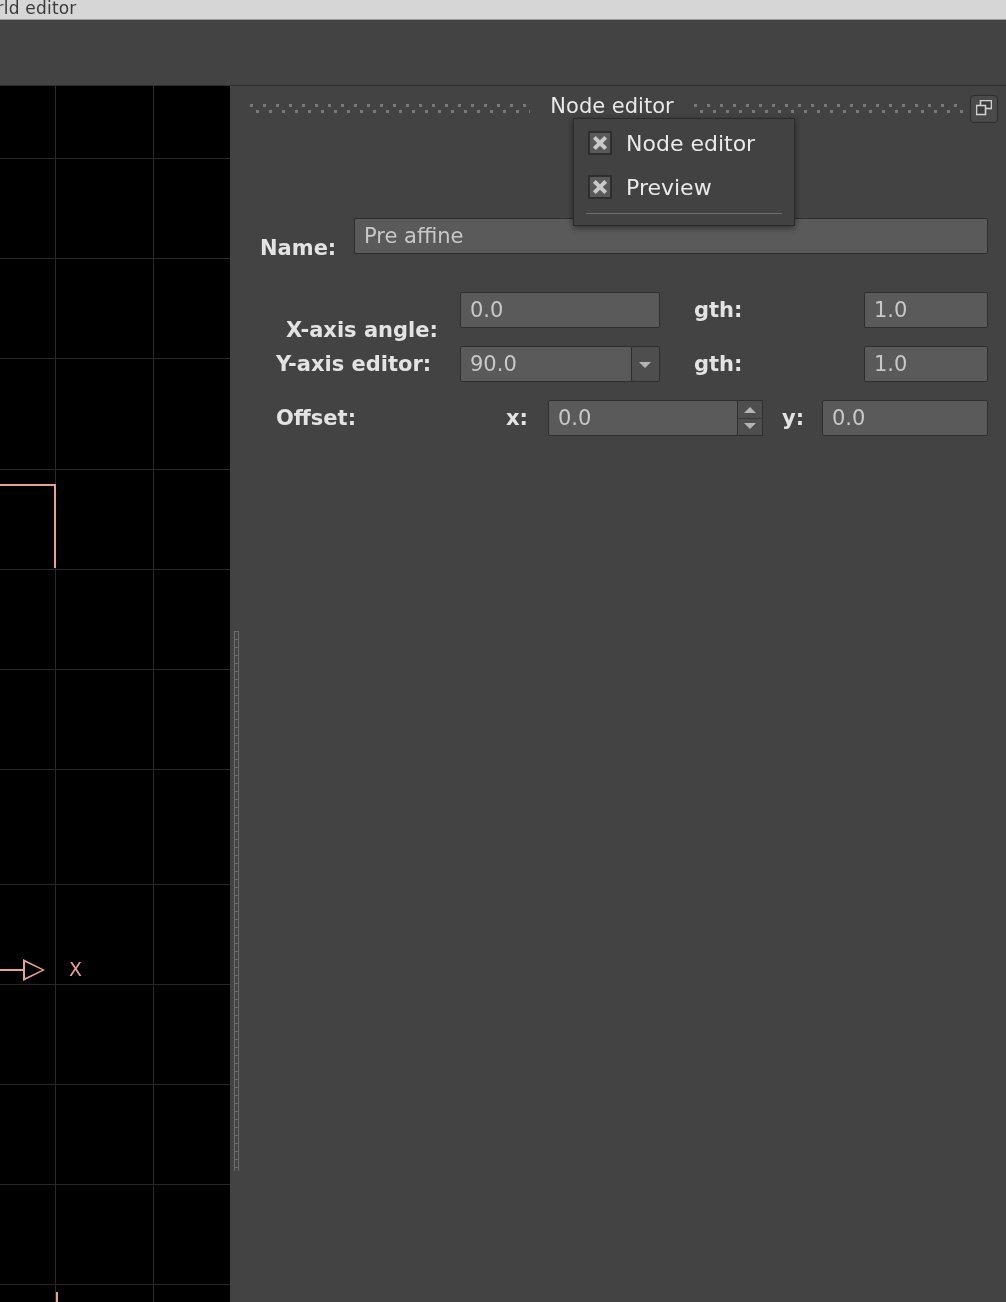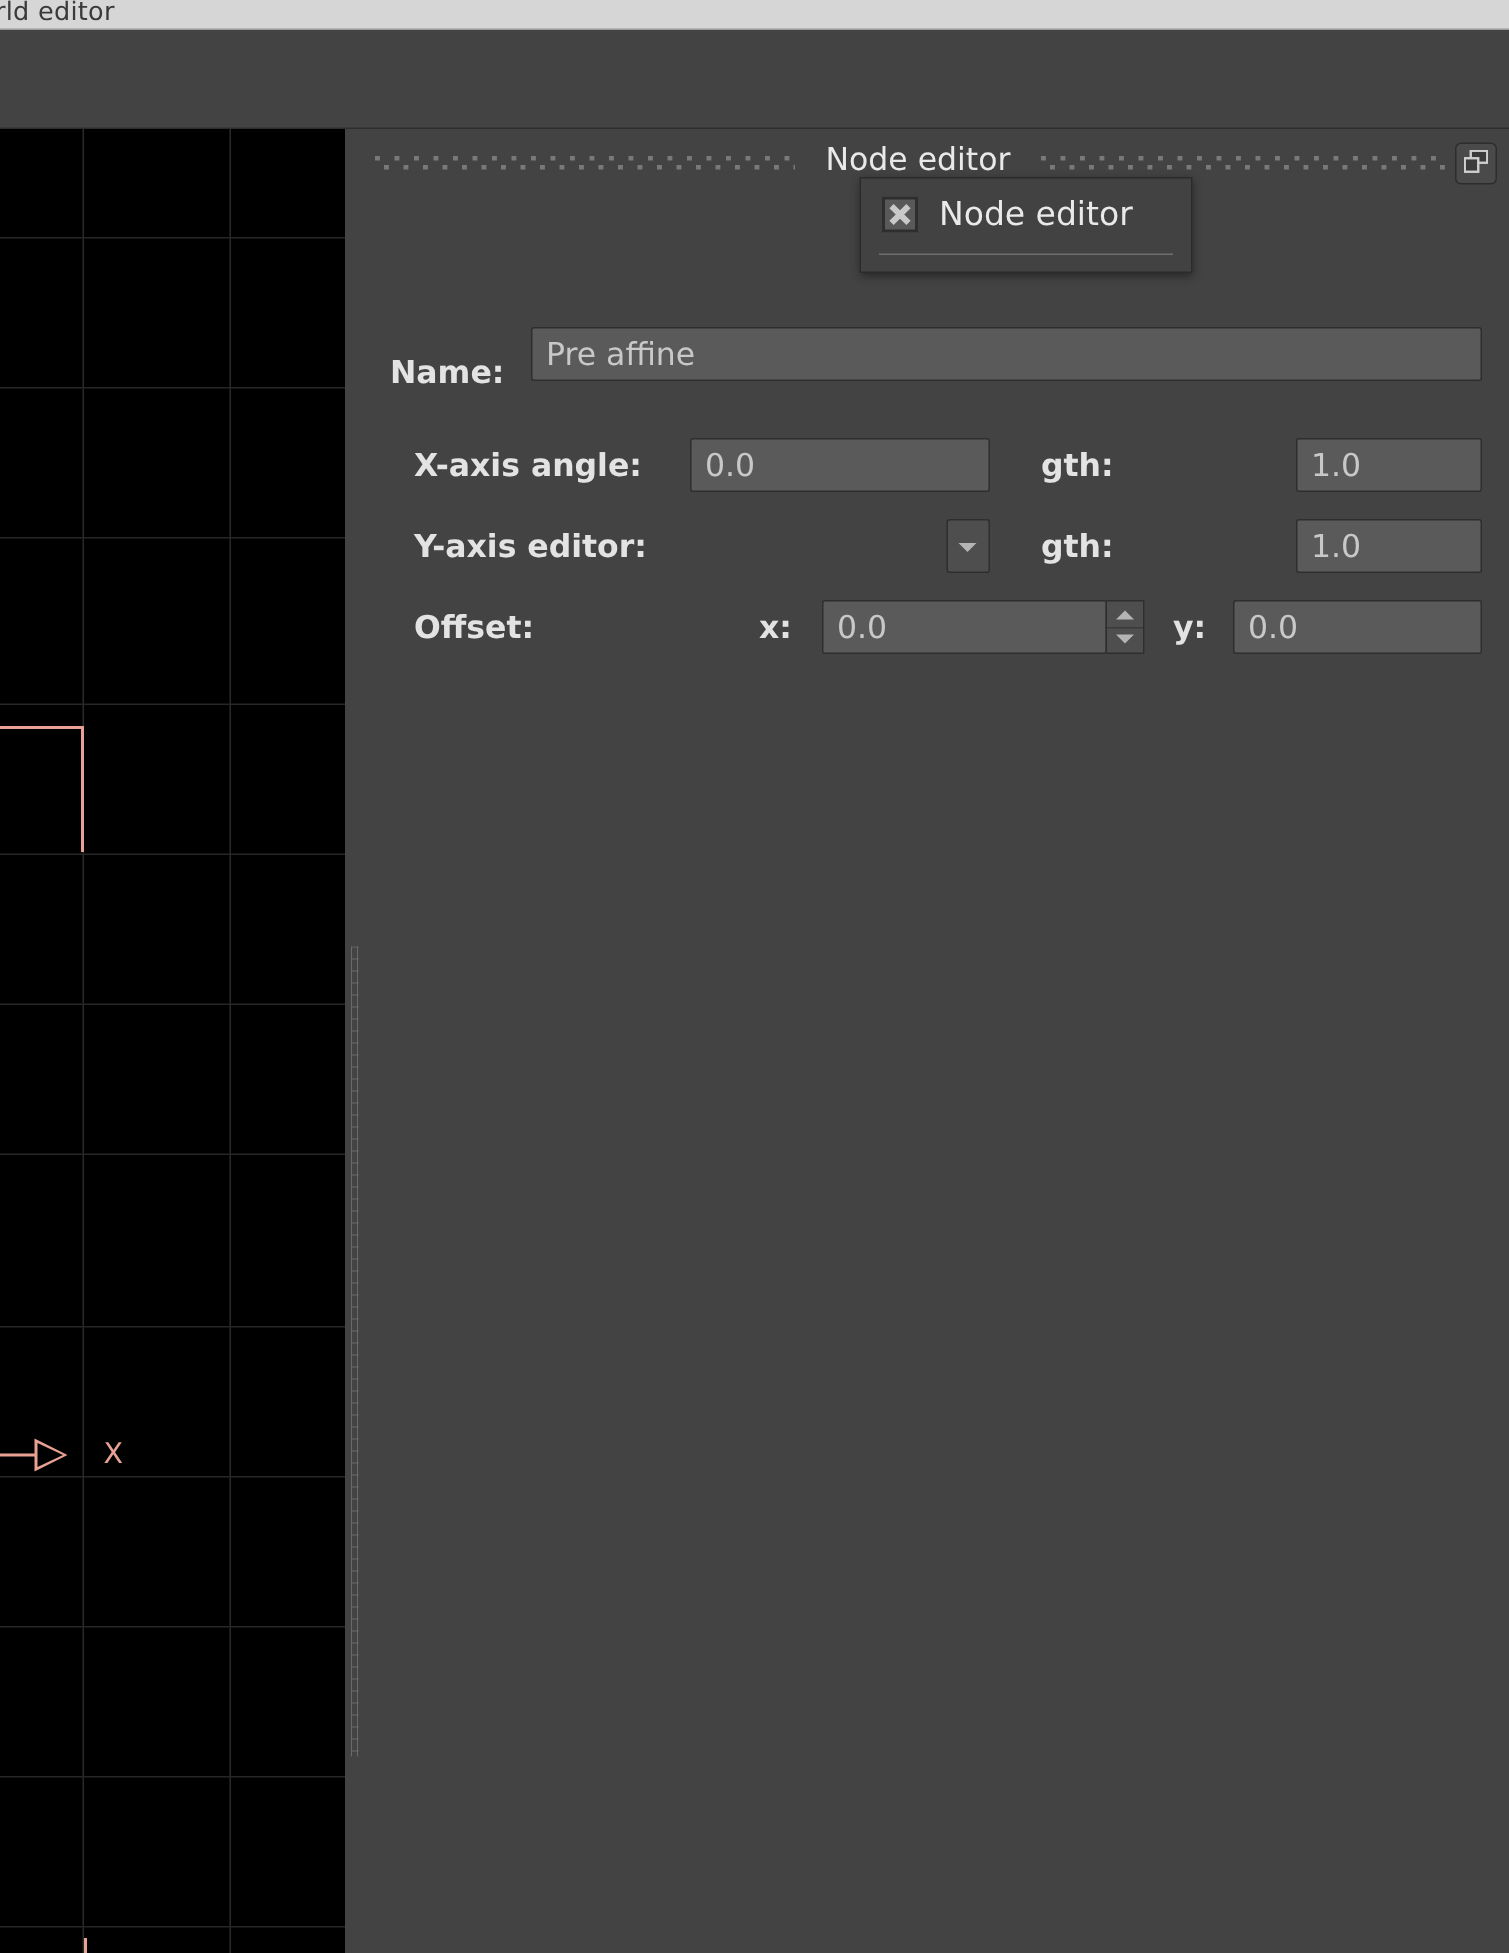--- a/index.html
+++ b/index.html
@@ -225,21 +225,21 @@
     padding-left: 9px;
     overflow: hidden;
     white-space: nowrap;
   }
 
   
   #label-name { left: 18px; margin-top: 12px; }
   #field-name { left: 112px; width: 634px; }
 
   
-  #label-xangle { left: 34px; }
+  #label-xangle { left: 44px; margin-top: 20px; }
   #field-xangle { left: 218px; width: 200px; }
   #label-xlength { left: 452px; }
   #field-xlength { left: 622px; width: 124px; }
 
   
   #label-yangle { left: 34px; }
   #field-yangle { left: 218px; width: 172px; }
   #combo-yangle-arrow {
     position: absolute;
     left: 389px; top: 0;
@@ -414,20 +414,21 @@
 
     <div class="form-row" id="row-xangle">
       <div class="form-label" id="label-xangle">X-axis angle:</div>
       <div class="field" id="field-xangle">0.0</div>
       <div class="form-label" id="label-xlength">gth:</div>
       <div class="field" id="field-xlength">1.0</div>
     </div>
 
     <div class="form-row" id="row-yangle">
       <div class="form-label" id="label-yangle">Y-axis editor:</div>
+      <div class="field" id="field-yangle">90.0</div>
       <div id="combo-yangle-arrow"></div>
       <div class="form-label" id="label-ylength">gth:</div>
       <div class="field" id="field-ylength">1.0</div>
     </div>
 
     <div class="form-row" id="row-offset">
       <div class="form-label" id="label-offset">Offset:</div>
       <div class="form-label" id="label-offset-x">x:</div>
       <div class="field" id="field-offset-x">0.0</div>
       <div id="spin-offset-x">
@@ -442,17 +443,21 @@
 </div>
 
 <div id="panels-menu">
 
 
   <div class="menu-item">
     <span class="menu-check checked"></span>
     <span class="menu-label">Node editor</span>
   </div>
 
+  <div class="menu-item">
+    <span class="menu-check checked"></span>
+    <span class="menu-label">Preview</span>
+  </div>
 
   <div class="menu-separator"></div>
 
 
 </div>
 
 </body></html>

